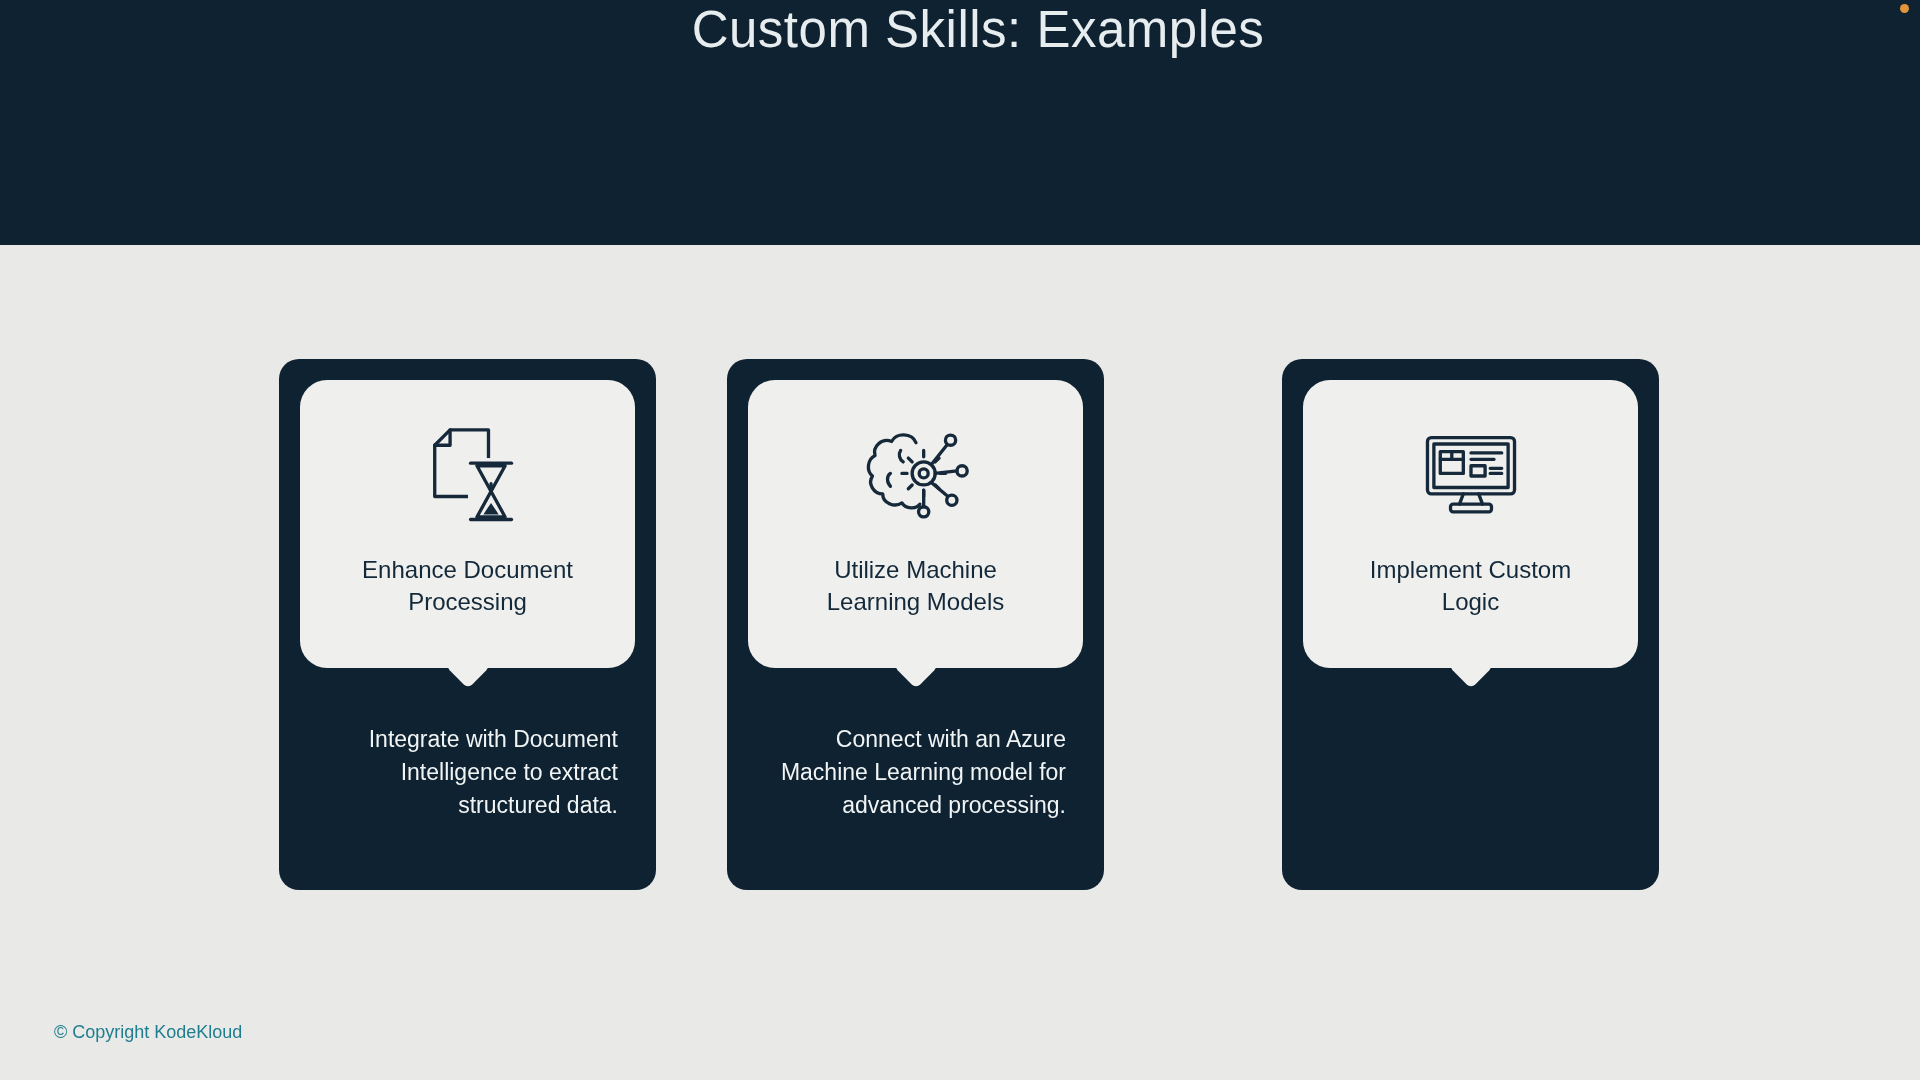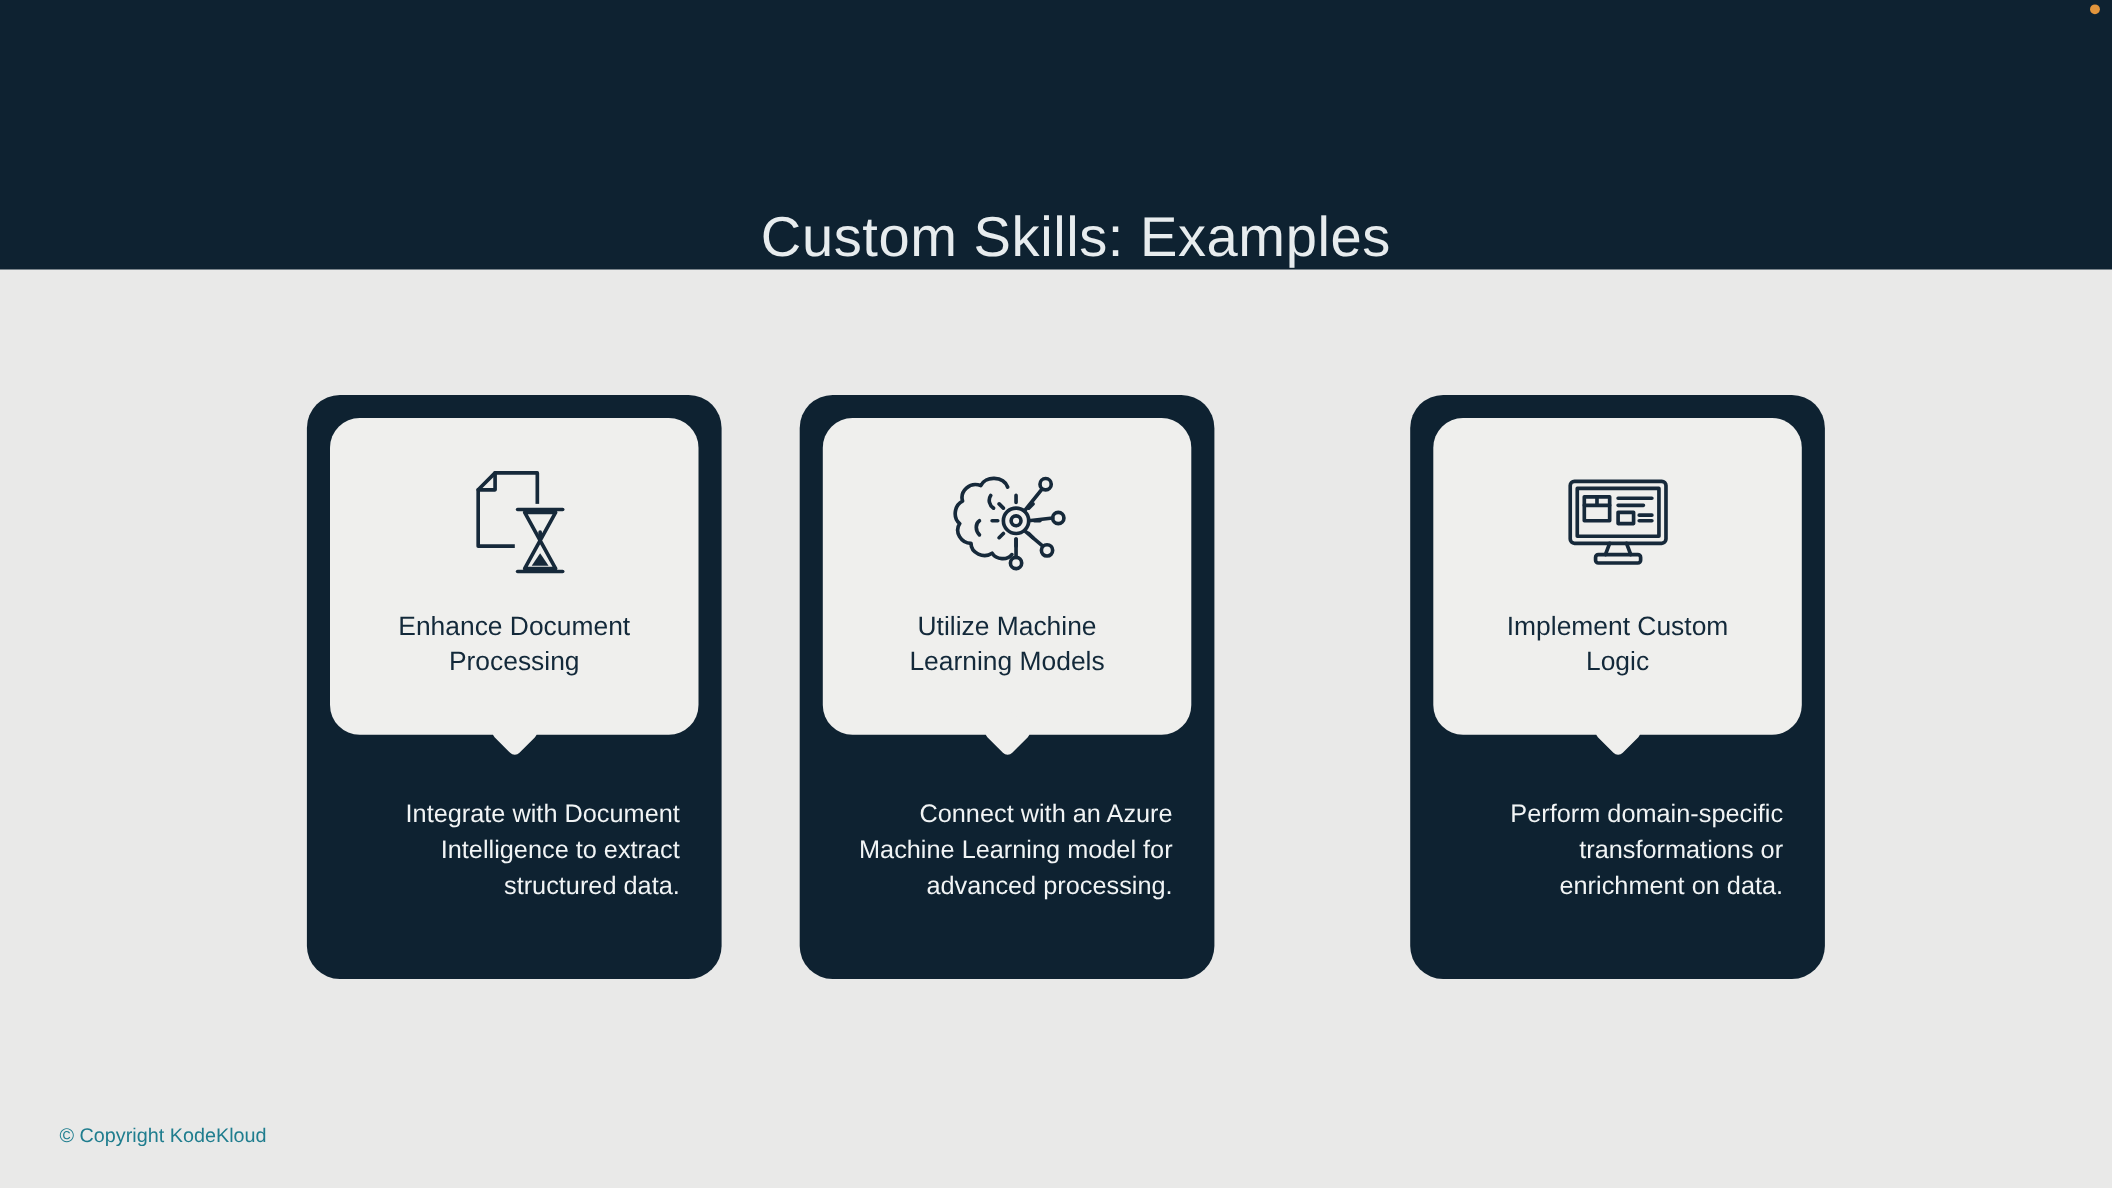--- a/index.html
+++ b/index.html
@@ -17,36 +17,36 @@
   body{
     font-family:"Liberation Sans", sans-serif;
     background:var(--bg);
   }
   .slide{position:relative;width:1920px;height:1080px;background:var(--bg);}
 
   
   .header{
     position:absolute;top:0;left:0;width:1920px;height:245px;
     background:var(--dark);
-    display:flex;align-items:flex-end;justify-content:center;padding-left:36px;
+    display:flex;align-items:flex-start;justify-content:center;padding-left:36px;
   }
   .header-title{
     color:#e7ecee;font-size:51px;font-weight:400;letter-spacing:.5px;
   }
 
   
   .corner-dot{
     position:absolute;top:4px;right:11px;width:9px;height:9px;border-radius:50%;
     background:var(--corner-dot);
   }
 
   
   .card{
     position:absolute;top:359px;width:377px;height:531px;
-    background:var(--dark);border-radius:30px;
+    background:var(--dark);border-radius:20px;
   }
   .card-1{left:279px;}
   .card-2{left:727px;}
   .card-3{left:1262px;margin-left:20px;}
 
   .panel{
     position:absolute;top:21px;left:21px;right:21px;height:288px;
     background:var(--panel);border-radius:27px;
     display:flex;flex-direction:column;align-items:center;
   }
@@ -147,18 +147,17 @@
           <path d="M50 32 H74 M50 37 H68"></path>
           <rect x="50" y="42" width="11" height="8"></rect>
           <path d="M65 44 H74 M65 48 H74"></path>
           <path d="M44 64 L41 72 M56 64 L59 72"></path>
           <rect x="34" y="72" width="32" height="6" rx="2"></rect>
         </svg>
       </div>
       <div class="card-title">Implement Custom Logic</div>
     </div>
     <div class="tail"></div>
-    <div class="card-desc">Perform domain-specific transformations or enrichment on data.</div>
   </div>
 
   <div class="copyright">© Copyright KodeKloud</div>
 
 </div>
 
 </body></html>

